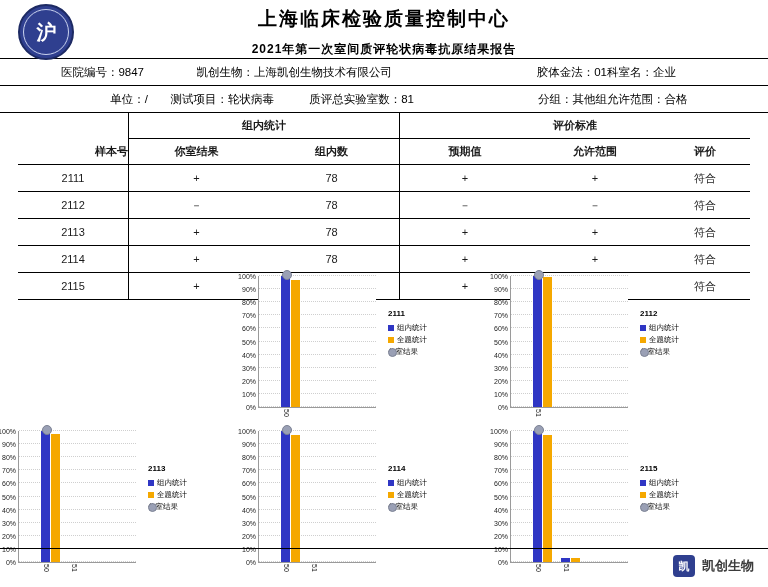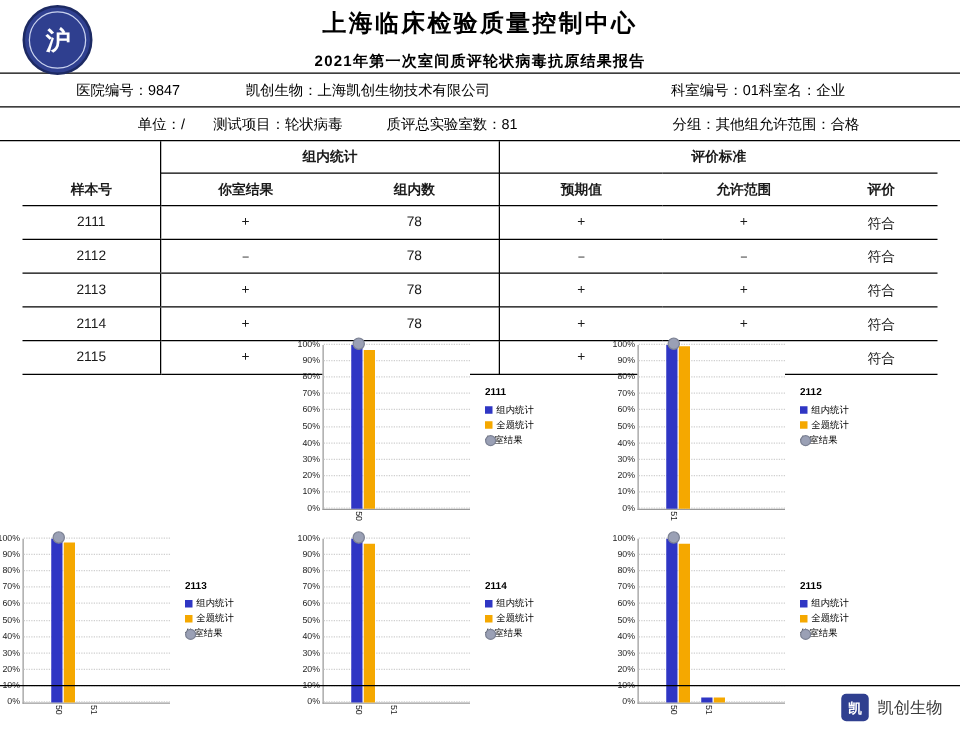--- a/index.html
+++ b/index.html
@@ -175,21 +175,21 @@
     position:absolute;right:14px;bottom:10px;
     display:flex;align-items:center;gap:7px;
   }
   .footer-brand .fb-icon{
     width:22px;height:22px;border-radius:4px;
     background:#2f3f8f;color:#fff;
     font-size:11px;font-weight:bold;
     display:flex;align-items:center;justify-content:center;
   }
   .footer-brand .fb-text{
-    font-size:13px;font-weight:normal;color:#3b3b3b;
+    font-size:13px;font-weight:bold;color:#3b3b3b;
   }
   .bottom-rule{
     position:absolute;left:0;right:0;bottom:38px;
     border-top:1px solid #000;
   }
 </style>
 </head>
 <body>
 
 <div class="page">
@@ -203,21 +203,21 @@
   </div>
 
   <div class="info-row">
     <span class="cell" style="width:126px;">
       <span class="lbl">医院编号：</span><span class="val">9847</span>
     </span>
     <span class="cell" style="width:248px;">
       <span class="lbl">凯创生物：</span><span class="val">上海凯创生物技术有限公司</span>
     </span>
     <span class="cell" style="width:215px;">
-      <span class="lbl">科室编号：</span><span class="val">01</span>
+      <span class="lbl">胶体金法：</span><span class="val">01</span>
     </span>
     <span class="cell">
       <span class="lbl">科室名：</span><span class="val">企业</span>
     </span>
   </div>
 
   <div class="info-row">
     <span class="cell" style="width:130px;">
       <span class="lbl">单位：</span><span class="val">/</span>
     </span>
@@ -236,21 +236,21 @@
   </div>
 
   <table class="grid">
     <tbody>
         <tr class="hdr1">
       <th style="width:110px;border-bottom:none;"></th>
       <th colspan="2" class="vline vline-r">组内统计</th>
       <th colspan="3">评价标准</th>
     </tr>
     <tr class="hdr2">
-      <th style="width:110px;">样本号</th>
+      <th style="width:110px;text-align:right;">样本号</th>
       <th style="width:135px;" class="vline">你室结果</th>
       <th style="width:135px;" class="vline-r">组内数</th>
       <th style="width:130px;">预期值</th>
       <th style="width:130px;">允许范围</th>
       <th>评价</th>
     </tr>
     <tr>
       <td>2111</td>
       <td class="vline">+</td>
       <td class="vline-r">78</td>

